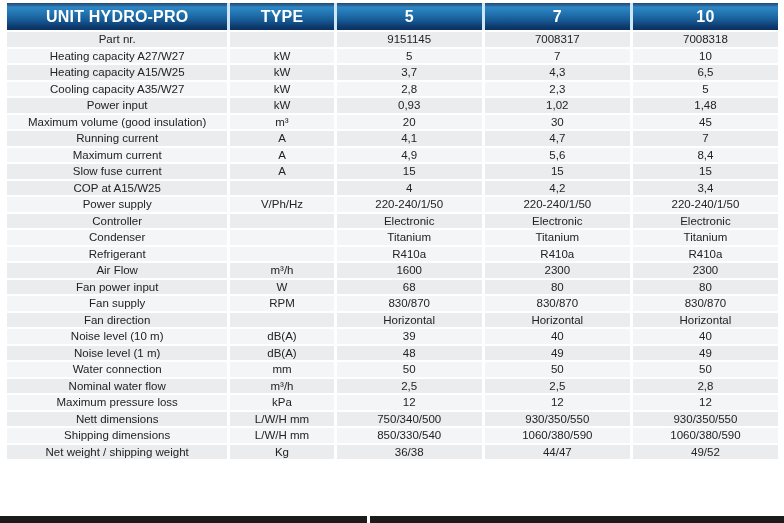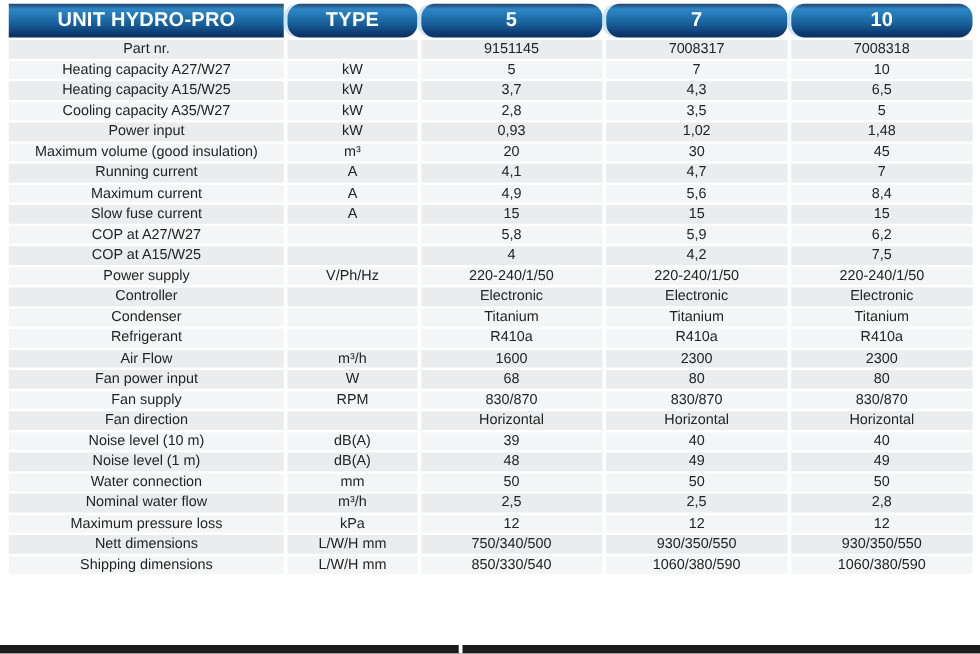--- a/index.html
+++ b/index.html
@@ -24,21 +24,21 @@
     height:27px;
     background:linear-gradient(180deg,#24456b 0%,#2d87c5 16%,#2478b5 34%,#175c97 62%,#0d3a6e 88%,#0b2f5f 100%);
     color:#ffffff;
     font-size:16px;
     font-weight:bold;
     text-align:center;
     vertical-align:middle;
     padding:0;
     letter-spacing:.2px;
   }
-  thead th + th{box-shadow:-3px 0 0 #cfe7f5;border-radius:11px;}
+  thead th + th{box-shadow:-3px 0 0 #cfe7f5;}
   tbody td{
     height:14.5px;
     line-height:14.5px;
     padding:0 2px;
     font-size:11.5px;
     color:#232323;
     text-align:center;
     vertical-align:middle;
     white-space:nowrap;
     overflow:hidden;
@@ -96,21 +96,21 @@
           <td>Heating capacity A15/W25</td>
           <td>kW</td>
           <td>3,7</td>
           <td>4,3</td>
           <td>6,5</td>
         </tr>
         <tr class="even">
           <td>Cooling capacity A35/W27</td>
           <td>kW</td>
           <td>2,8</td>
-          <td>3,5</td>
+          <td>2,3</td>
           <td>5</td>
         </tr>
         <tr class="odd">
           <td>Power input</td>
           <td>kW</td>
           <td>0,93</td>
           <td>1,02</td>
           <td>1,48</td>
         </tr>
         <tr class="even">
@@ -134,33 +134,26 @@
           <td>5,6</td>
           <td>8,4</td>
         </tr>
         <tr class="odd">
           <td>Slow fuse current</td>
           <td>A</td>
           <td>15</td>
           <td>15</td>
           <td>15</td>
         </tr>
-        <tr class="even">
-          <td>COP at A27/W27</td>
-          <td></td>
-          <td>5,8</td>
-          <td>5,9</td>
-          <td>6,2</td>
-        </tr>
         <tr class="odd">
           <td>COP at A15/W25</td>
           <td></td>
           <td>4</td>
           <td>4,2</td>
-          <td>7,5</td>
+          <td>3,4</td>
         </tr>
         <tr class="even">
           <td>Power supply</td>
           <td>V/Ph/Hz</td>
           <td>220-240/1/50</td>
           <td>220-240/1/50</td>
           <td>220-240/1/50</td>
         </tr>
         <tr class="odd">
           <td>Controller</td>
@@ -253,20 +246,27 @@
           <td>930/350/550</td>
           <td>930/350/550</td>
         </tr>
         <tr class="even">
           <td>Shipping dimensions</td>
           <td>L/W/H mm</td>
           <td>850/330/540</td>
           <td>1060/380/590</td>
           <td>1060/380/590</td>
         </tr>
+        <tr class="odd">
+          <td>Net weight / shipping weight</td>
+          <td>Kg</td>
+          <td>36/38</td>
+          <td>44/47</td>
+          <td>49/52</td>
+        </tr>
       </tbody>
   </table>
 
   <div class="footer-bar">
     <div class="notch"></div>
   </div>
 
 </div>
 
 </body></html>

